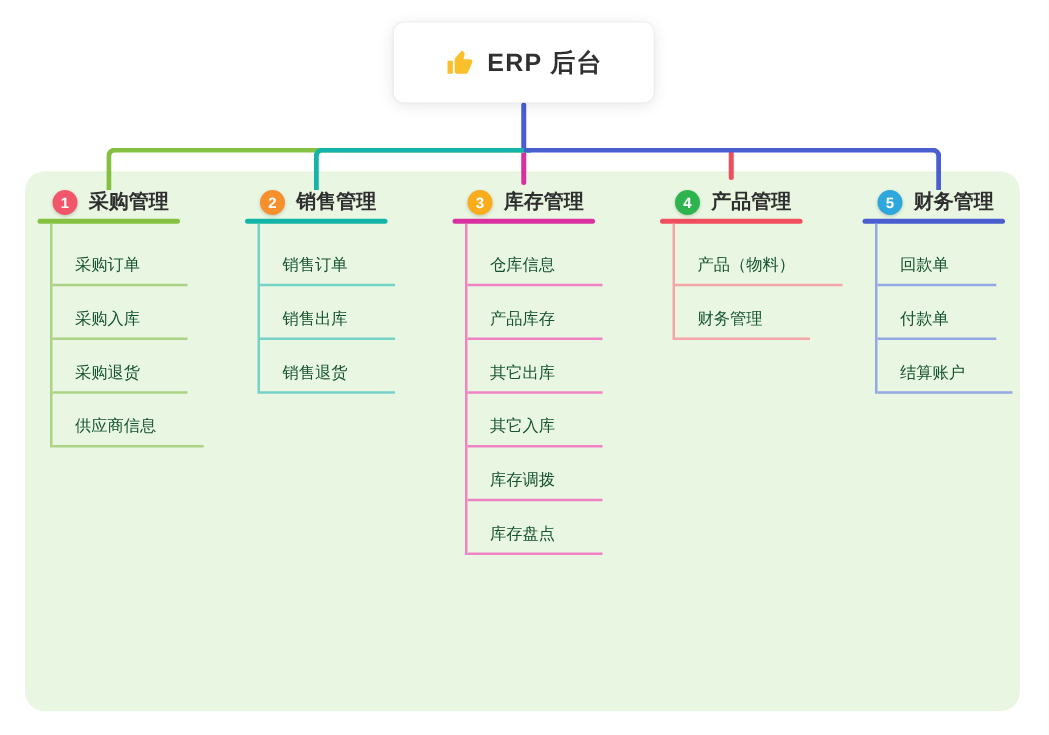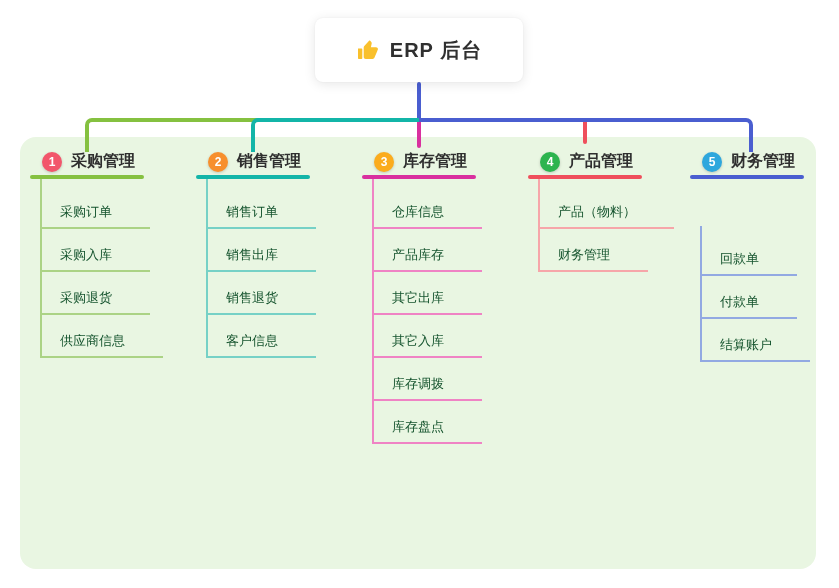--- a/index.html
+++ b/index.html
@@ -119,23 +119,20 @@
     <div class="children" style="border-left-color: rgb(118, 209, 198);">
         <div class="child" style="border-bottom-color: rgb(118, 209, 198);">
     <span class="child-label">销售订单</span>
   </div>
         <div class="child" style="border-bottom-color: rgb(118, 209, 198);">
     <span class="child-label">销售出库</span>
   </div>
         <div class="child" style="border-bottom-color: rgb(118, 209, 198);">
     <span class="child-label">销售退货</span>
   </div>
-        <div class="child" style="border-bottom-color: rgb(118, 209, 198);">
-    <span class="child-label">客户信息</span>
-  </div>
       </div>
   </div>
     <div class="branch" style="left: 362px;">
     <div class="branch-title">
       <span class="badge" style="background: rgb(251, 172, 29);">3</span>
       <span class="branch-label">库存管理</span>
     </div>
     <div class="branch-underline" style="background: rgb(217, 48, 159);"></div>
     <div class="children" style="border-left-color: rgb(239, 131, 196);">
         <div class="child" style="border-bottom-color: rgb(239, 131, 196);">
@@ -172,21 +169,21 @@
     <span class="child-label">财务管理</span>
   </div>
       </div>
   </div>
     <div class="branch" style="left: 690px;">
     <div class="branch-title">
       <span class="badge" style="background: rgb(46, 167, 221);">5</span>
       <span class="branch-label">财务管理</span>
     </div>
     <div class="branch-underline" style="background: rgb(74, 94, 208);"></div>
-    <div class="children" style="border-left-color: rgb(146, 169, 226); margin-top: 47px;">
+    <div class="children" style="border-left-color: rgb(146, 169, 226);">
         <div class="child" style="border-bottom-color: rgb(146, 169, 226);">
     <span class="child-label">回款单</span>
   </div>
         <div class="child" style="border-bottom-color: rgb(146, 169, 226);">
     <span class="child-label">付款单</span>
   </div>
         <div class="child" style="border-bottom-color: rgb(146, 169, 226);">
     <span class="child-label">结算账户</span>
   </div>
       </div>

